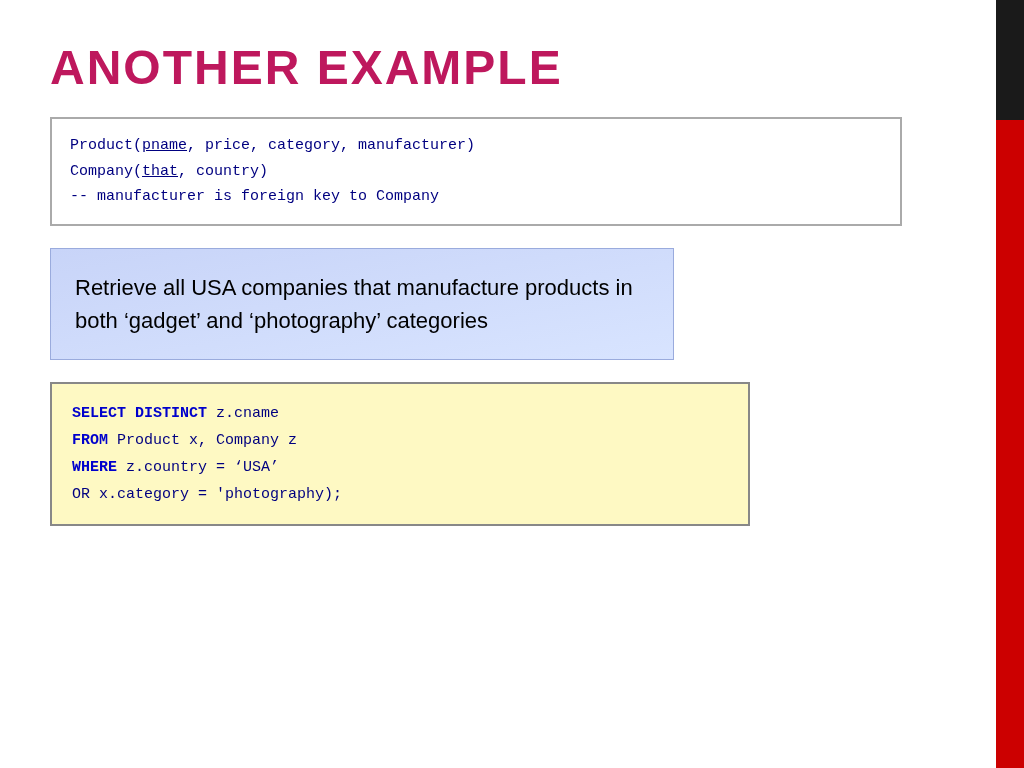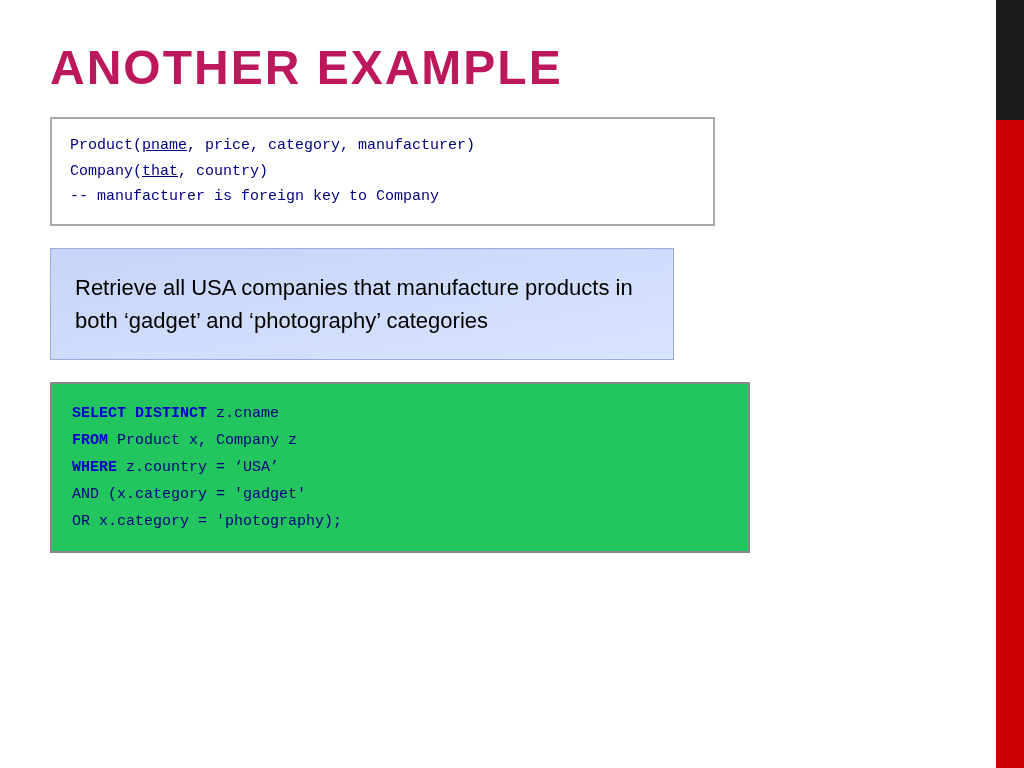--- a/index.html
+++ b/index.html
@@ -48,21 +48,21 @@
       text-transform: uppercase;
       margin-bottom: 22px;
     }
 
     
     .schema-box {
       border: 2px solid #aaa;
       background: #ffffff;
       padding: 14px 18px;
       margin-bottom: 22px;
-      width: 665px;
+      width: 852px;
       font-family: 'Courier New', Courier, monospace;
       font-size: 15px;
       line-height: 1.7;
       color: #000080;
     }
 
     .schema-box .underline {
       text-decoration: underline;
     }
 
@@ -74,21 +74,21 @@
       margin-bottom: 22px;
       width: 624px;
       font-size: 22px;
       line-height: 1.5;
       color: #000000;
     }
 
     
     .sql-box {
       border: 2px solid #888;
-      background: #22c55e;
+      background: #fef9c3;
       padding: 16px 20px;
       width: 700px;
       font-family: 'Courier New', Courier, monospace;
       font-size: 15px;
       line-height: 1.8;
       color: #000080;
       position: relative;
     }
 
     .sql-keyword {
@@ -134,19 +134,18 @@
     <div class="sql-box">
       <div>
         <span class="sql-keyword">SELECT DISTINCT</span><span class="sql-text"> z.cname</span>
       </div>
       <div>
         <span class="sql-keyword">FROM</span><span class="sql-text"> Product x, Company z</span>
       </div>
       <div>
         <span class="sql-keyword">WHERE</span><span class="sql-text"> z.country = ‘USA’</span>
       </div>
-      <div>  AND (x.category = 'gadget'</div>
       <div>       OR x.category = 'photography);</div>
     </div>
 
   </div>
 
 </div>
 
 </body></html>

